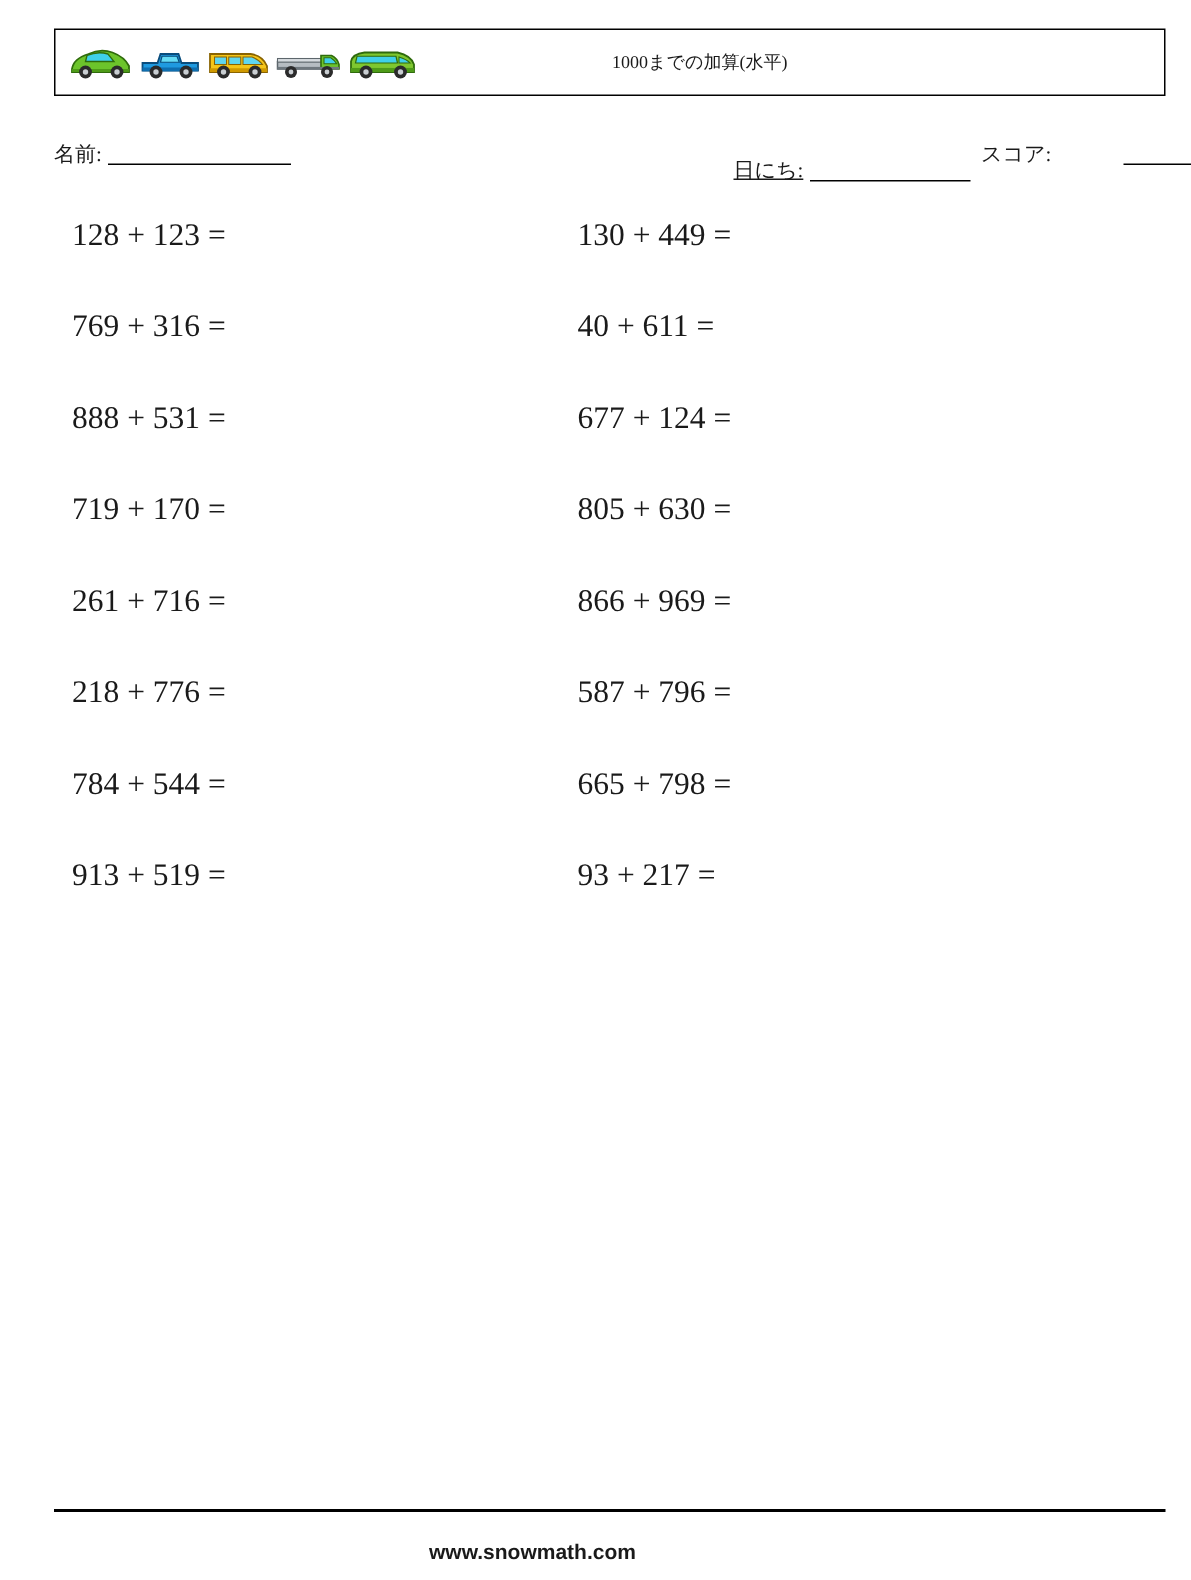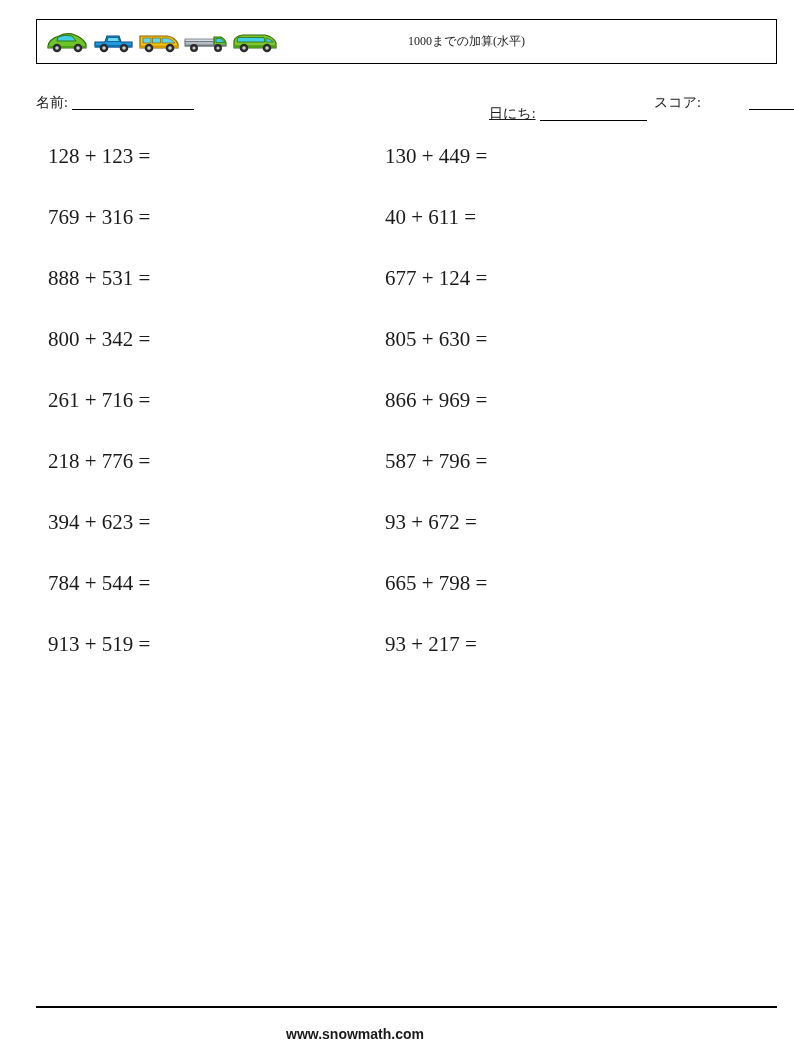--- a/index.html
+++ b/index.html
@@ -219,36 +219,32 @@
   </div>
   <div class="prob-row">
     <div class="prob col-0">769 + 316 =</div>
     <div class="prob col-1">40 + 611 =</div>
   </div>
   <div class="prob-row">
     <div class="prob col-0">888 + 531 =</div>
     <div class="prob col-1">677 + 124 =</div>
   </div>
   <div class="prob-row">
-    <div class="prob col-0">800 + 342 =</div>
+    <div class="prob col-0">719 + 170 =</div>
     <div class="prob col-1">805 + 630 =</div>
   </div>
   <div class="prob-row">
     <div class="prob col-0">261 + 716 =</div>
     <div class="prob col-1">866 + 969 =</div>
   </div>
   <div class="prob-row">
     <div class="prob col-0">218 + 776 =</div>
     <div class="prob col-1">587 + 796 =</div>
   </div>
   <div class="prob-row">
-    <div class="prob col-0">394 + 623 =</div>
-    <div class="prob col-1">93 + 672 =</div>
-  </div>
-  <div class="prob-row">
     <div class="prob col-0">784 + 544 =</div>
     <div class="prob col-1">665 + 798 =</div>
   </div>
   <div class="prob-row">
     <div class="prob col-0">913 + 519 =</div>
     <div class="prob col-1">93 + 217 =</div>
   </div>
 
 </div>
 

